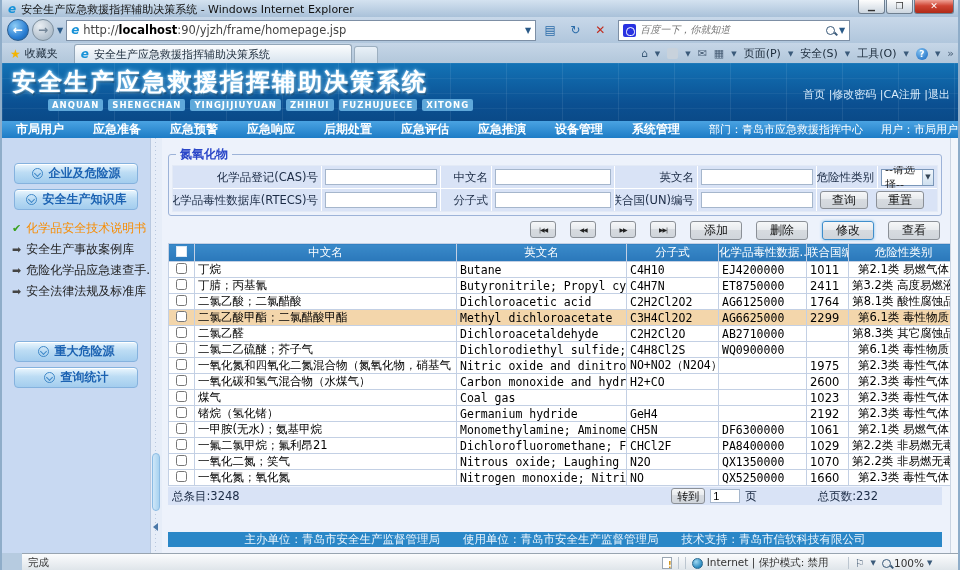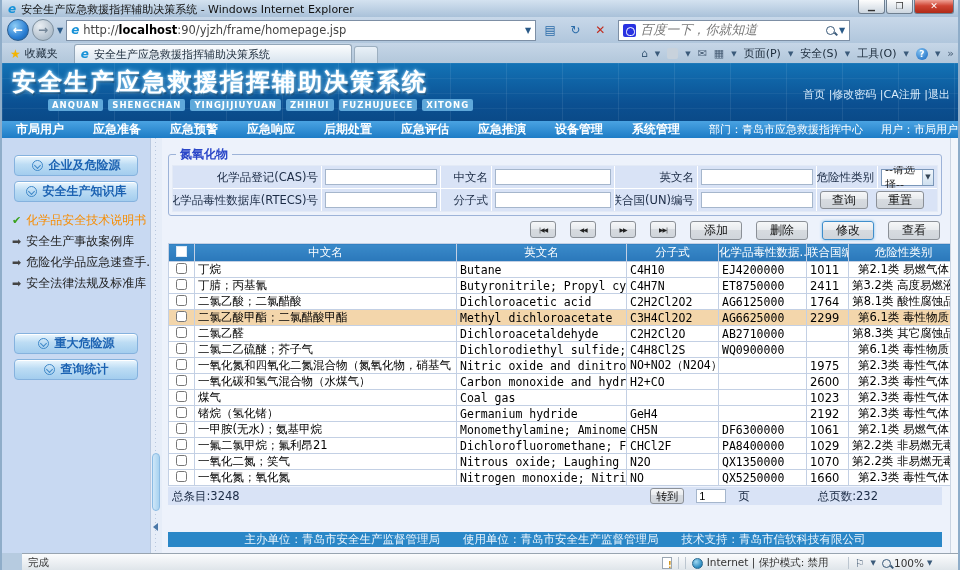--- a/index.html
+++ b/index.html
@@ -35,21 +35,21 @@
   .addr-text b { color:#000; }
   .addr-spacer { flex:1; }
   .chrome-ico { width:22px; height:20px; display:flex; align-items:center; justify-content:center;
     font-size:12px; color:#2a6ba8; }
   .chrome-ico.stop { color:#c22a1c; font-weight:bold; }
   .search-field { width:232px; height:21px; background:#fff; border:1px solid #7d8fa5;
     display:flex; align-items:center; padding:0 4px; gap:4px; margin-left:4px; }
   .baidu-ico { width:13px; height:13px; border-radius:2px; background:#2932e1; position:relative; flex:none; }
   .baidu-ico::after { content:""; position:absolute; left:3px; top:3px; width:7px; height:7px;
     border:1.5px solid #fff; border-radius:50% 50% 40% 40%; }
-  .search-text { flex:1; font-size:13px; font-style:italic; color:#777; white-space:nowrap; overflow:hidden; }
+  .search-text { flex:1; font-size:10px; font-style:italic; color:#777; white-space:nowrap; overflow:hidden; }
   .mag { width:9px; height:9px; border:1.5px solid #3a5a7a; border-radius:50%; position:relative; flex:none; }
   .mag::after { content:""; position:absolute; width:4px; height:1.5px; background:#3a5a7a;
     transform:rotate(45deg); right:-4px; bottom:-1px; }
 
   .favbar { height:20px; background:linear-gradient(180deg,#c6d6e7,#b2c7db);
     display:flex; align-items:flex-end; padding:0 4px; }
   .fav-btn { display:flex; align-items:center; gap:4px; font-size:11px; color:#1a2a3a;
     padding:0 8px 2px 4px; }
   .star { color:#f4b400; font-size:12px; line-height:1; }
   .tab { width:278px; height:19px; background:linear-gradient(180deg,#fcfdfe,#d7e3ee);
@@ -82,21 +82,21 @@
   .pinyin-chip { background:#5ea8da; color:#fff; font-weight:bold; font-size:8.5px;
     letter-spacing:1px; padding:1px 4px; border-radius:2px; white-space:nowrap; }
   .top-links { position:absolute; right:8px; top:24px; font-size:11px; color:#d9ecfb; white-space:nowrap; }
   .pg-nav { height:17px; background:linear-gradient(180deg,#4aa3e2,#1d7cc6);
     display:flex; align-items:center; color:#fff; padding-left:14px; }
   .pg-nav .nav-item { font-size:12px; font-weight:bold; margin-right:29px; white-space:nowrap; }
   .dept-user { margin-left:auto; font-size:11px; font-weight:normal; padding-right:10px;
     display:flex; gap:18px; white-space:nowrap; }
 
   .content { flex:1; display:flex; overflow:hidden; }
-  .sidebar { width:148px; background:#c8d9f2; padding-top:12px; flex:none; }
+  .sidebar { width:148px; background:#c8d9f2; padding-top:20px; flex:none; }
   .pill { width:124px; height:21px; margin:5px auto 5px 12px; border:1px solid #85b2de; border-radius:4px;
     background:linear-gradient(180deg,#ecf7fe,#bcdcf4 45%,#a3cdee);
     box-shadow:inset 0 1px 0 #fff; display:flex; align-items:center; justify-content:center;
     gap:6px; color:#1b62b2; font-weight:bold; font-size:12px; white-space:nowrap; }
   .pill-ico { width:11px; height:11px; border-radius:50%; border:1px solid #3f88c8; position:relative; flex:none; }
   .pill-ico::after { content:""; position:absolute; left:2.5px; top:2px; width:4px; height:4px;
     border-right:1.5px solid #3f88c8; border-bottom:1.5px solid #3f88c8; transform:rotate(45deg); }
   .side-items { margin:8px 0 10px 10px; }
   .side-item { height:21px; display:flex; align-items:center; gap:5px; font-size:12px;
     color:#222; white-space:nowrap; overflow:hidden; }
@@ -152,21 +152,21 @@
   .c-h  { width:110px; }
   td.c-en, td.c-f, td.c-r { font-family:"DejaVu Sans Mono","Liberation Mono",monospace; font-size:9.5px; }
   td.c-u { text-align:left; font-size:10.5px; }
   td.c-h { text-align:center; font-size:11px; color:#10103a; }
   tr.hl td { background:#f3d6ab; }
   .hdr-cb { width:11px; height:11px; background:#fff; border:1px solid #dce8f4; display:inline-block; }
   input[type=checkbox] { width:11px; height:11px; }
 
   .pager-row { height:18px; background:#d9e3f6; display:flex; align-items:center;
     font-size:11.5px; color:#1a2a44; padding:0 4px; margin-top:1px; }
-  .pager-right { margin-left:auto; display:flex; align-items:center; gap:12px; }
+  .pager-right { margin-left:auto; display:flex; align-items:center; gap:5px; }
   .goto-btn { min-width:34px; height:16px; font-size:11px; padding:0 4px; }
   .page-input { width:30px; height:14px; border:1px solid #a5b6cc; font-size:11px; padding:0 2px; }
   .total-pages { margin-left:56px; margin-right:60px; }
 
   .main-footer { margin-top:auto; margin-bottom:6px; height:15px; background:#2a87c7;
     color:#eaf4fc; font-size:11.5px; display:flex; align-items:center; justify-content:center;
     white-space:nowrap; overflow:hidden; }
 
   
   .statusbar { height:17px; background:linear-gradient(180deg,#fbfcfd,#dfe5ea);

